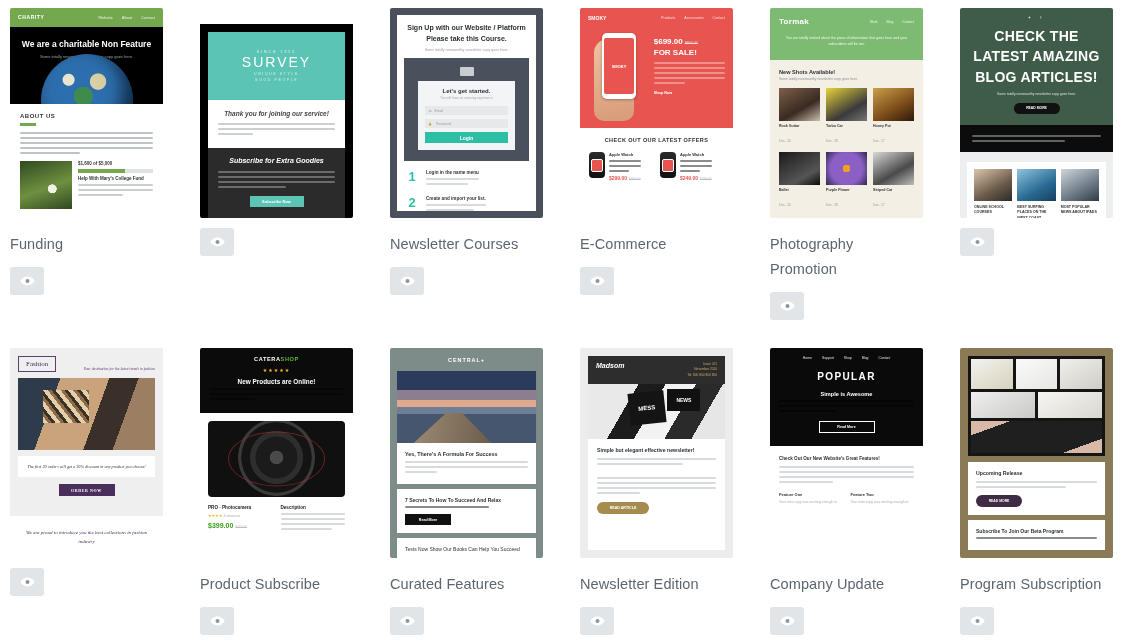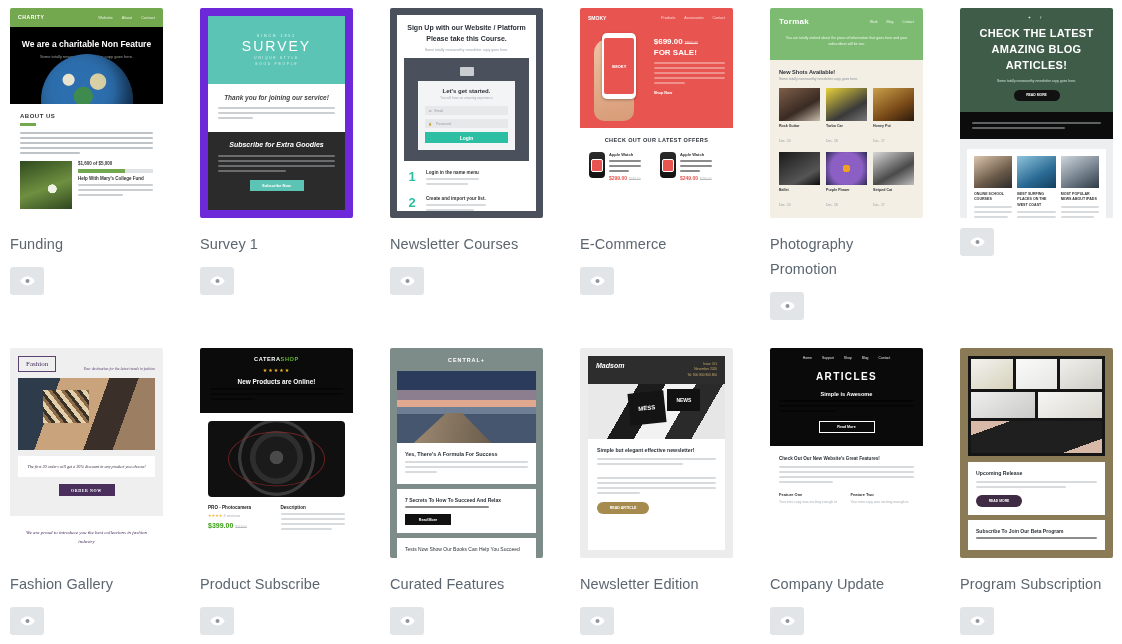--- a/index.html
+++ b/index.html
@@ -79,21 +79,21 @@
   .f-row { display:flex; gap:6px; margin-top:7px; }
   .f-img { width:52px; height:48px; background:
       radial-gradient(circle at 62% 58%, #eef3e6 0 10%, rgba(0,0,0,0) 11%),
       linear-gradient(160deg,#2f4a1e,#6e9040 55%,#30471f); flex:none; }
   .f-meta { flex:1; color:#8a929a; }
   .f-meta b { font-size:4.5px; color:#333; display:block; }
   .f-prog { height:4px; background:#dfe3e6; margin:3px 0; }
   .f-prog i { display:block; height:100%; width:62%; background:#73a84e; }
 
   
-  .sv-frame { background:#6d28d9; padding:8px; height:100%; }
+  .sv-frame { background:#000000; padding:8px; height:100%;margin-top:16px; }
   .sv-card { background:#fff; height:100%; display:flex; flex-direction:column; }
   .sv-hero { background:#5bc4b4; height:68px; display:flex; align-items:center; justify-content:center; flex-direction:column; }
   .sv-hero .ribbon { color:#eafaf6; font-size:3.5px; letter-spacing:2px; }
   .sv-hero h4 { color:#fff; font-size:14px; letter-spacing:2px; font-weight:normal; }
   .sv-hero .ul { color:#d6f2ec; font-size:3.5px; letter-spacing:1.6px; margin-top:2px; }
   .sv-mid { background:#fff; padding:10px 10px; color:#8d959c; }
   .sv-mid h6 { text-align:center; font-style:italic; font-size:6.5px; color:#444; margin-bottom:6px; }
   .sv-dark { background:#2b2b2b; flex:1; padding:9px 10px; color:#b9bdc0; }
   .sv-dark h6 { text-align:center; font-style:italic; font-weight:bold; font-size:7px; color:#fff; margin-bottom:7px; }
   .sv-btn { margin:8px auto 0; width:54px; height:11px; background:#5bc4b4; display:flex; align-items:center; justify-content:center; color:#fff; font-size:4px; font-weight:bold; }
@@ -152,21 +152,21 @@
   .ph-body h6 { font-size:5.6px; color:#2b3038; font-weight:bold; }
   .ph-body .sb { font-size:3.4px; color:#8d939a; margin:2px 0 7px; }
   .ph-grid { display:grid; grid-template-columns:repeat(3,1fr); gap:6px; }
   .ph-cell img, .ph-cell .im { width:100%; height:33px; display:block; }
   .ph-cell b { font-size:3.6px; color:#333; display:block; margin-top:3px; }
   .ph-cell span { font-size:3.4px; color:#9aa1a8; }
 
   
   .ad-hero { background:#3f5c49; padding:7px 10px 11px; text-align:center; }
   .ad-soc { color:#cfe0d4; font-size:4px; letter-spacing:4px; }
-  .ad-hero h4 { color:#fff; font-size:11px; line-height:1.45; margin-top:6px; letter-spacing:.3px; font-weight:bold; }
+  .ad-hero h4 { color:#fff; font-size:14px; line-height:1.45; margin-top:6px; letter-spacing:.3px; font-weight:bold; }
   .ad-hero p { color:#cfe0d4; font-size:3.4px; margin:5px 0 7px; }
   .ad-btn { width:46px; height:11px; background:#111; border-radius:6px; margin:0 auto; display:flex; align-items:center; justify-content:center; color:#fff; font-size:3.4px; font-weight:bold; }
   .ad-strip { background:#0c0c0c; padding:7px 12px; color:#c6cbce; }
   .ad-body { background:#eceef0; flex:1; padding:10px 7px; }
   .ad-cards { background:#fff; padding:7px; display:grid; grid-template-columns:repeat(3,1fr); gap:5px; }
   .ad-cards .im { width:100%; height:32px; display:block; }
   .ad-cards b { font-size:3.6px; color:#333; display:block; margin:4px 0 3px; line-height:1.5; }
   .ad-cards .lines { color:#a9b0b6; }
 
   
@@ -336,21 +336,20 @@
                 <i style="width:100%"></i>
                 <i style="width:100%"></i>
                 <i style="width:100%"></i>
                 <i style="width:58%"></i>
               </div>
         <div class="sv-btn">Subscribe Now</div>
       </div>
     </div>
   </div>
       </div>
-      <div class="tpl-label">Survey 1</div>
       <div class="eye-btn">
         <svg width="15" height="10" viewBox="0 0 15 10">
           <path d="M7.5 0.6C3.9 0.6 1.2 3.2 0.4 5c0.8 1.8 3.5 4.4 7.1 4.4S13.8 6.8 14.6 5C13.8 3.2 11.1 0.6 7.5 0.6z" fill="#ffffff"></path>
           <circle cx="7.5" cy="5" r="2" fill="#8d959c"></circle>
         </svg>
       </div>
     </div>
     <div class="tpl-card">
       <div class="thumb">
   <div class="thumb-inner ed-wrap">
@@ -595,21 +594,20 @@
         <div class="fa-box">Fashion</div>
         <div class="fa-tag">Your destination for the latest trends in fashion</div>
       </div>
       <div class="fa-img"></div>
       <div class="fa-quote">The first 20 orders will get a 30% discount in any product you choose!</div>
       <div class="fa-btn">ORDER NOW</div>
     </div>
     <div class="fa-foot">We are proud to introduce you the best collections in fashion industry</div>
   </div>
       </div>
-      <div class="tpl-label">Fashion Gallery</div>
       <div class="eye-btn">
         <svg width="15" height="10" viewBox="0 0 15 10">
           <path d="M7.5 0.6C3.9 0.6 1.2 3.2 0.4 5c0.8 1.8 3.5 4.4 7.1 4.4S13.8 6.8 14.6 5C13.8 3.2 11.1 0.6 7.5 0.6z" fill="#ffffff"></path>
           <circle cx="7.5" cy="5" r="2" fill="#8d959c"></circle>
         </svg>
       </div>
     </div>
     <div class="tpl-card">
       <div class="thumb">
   <div class="thumb-inner">
@@ -727,21 +725,21 @@
       <div class="thumb">
   <div class="thumb-inner">
     <div class="cu-top">
       <div class="cu-nav">
               <span>Home</span>
               <span>Support</span>
               <span>Shop</span>
               <span>Blog</span>
               <span>Contact</span>
             </div>
-      <h4>ARTICLES</h4>
+      <h4>POPULAR</h4>
       <h6>Simple is Awesome</h6>
       <div class="lines">
               <i style="width:100%"></i>
               <i style="width:100%"></i>
               <i style="width:42%"></i>
             </div>
       <div class="cu-btn">Read More</div>
     </div>
     <div class="cu-body">
       <h6>Check Out Our New Website's Great Features!</h6>

